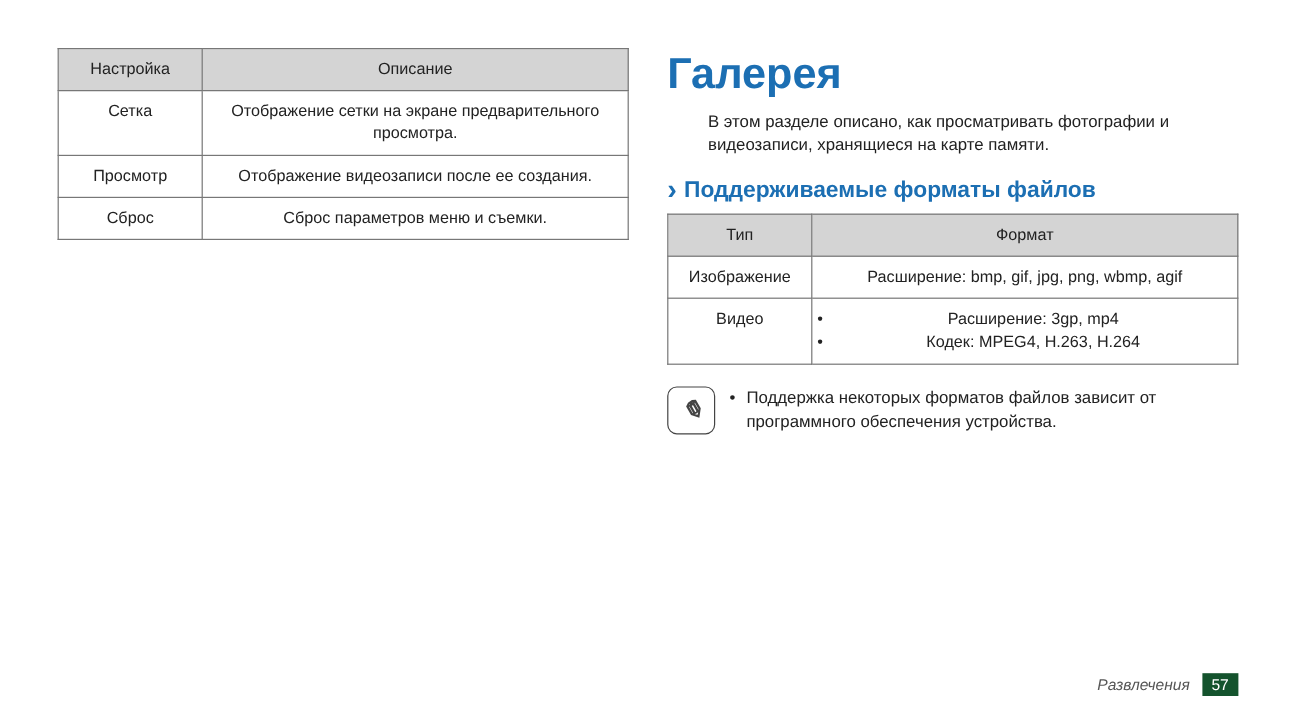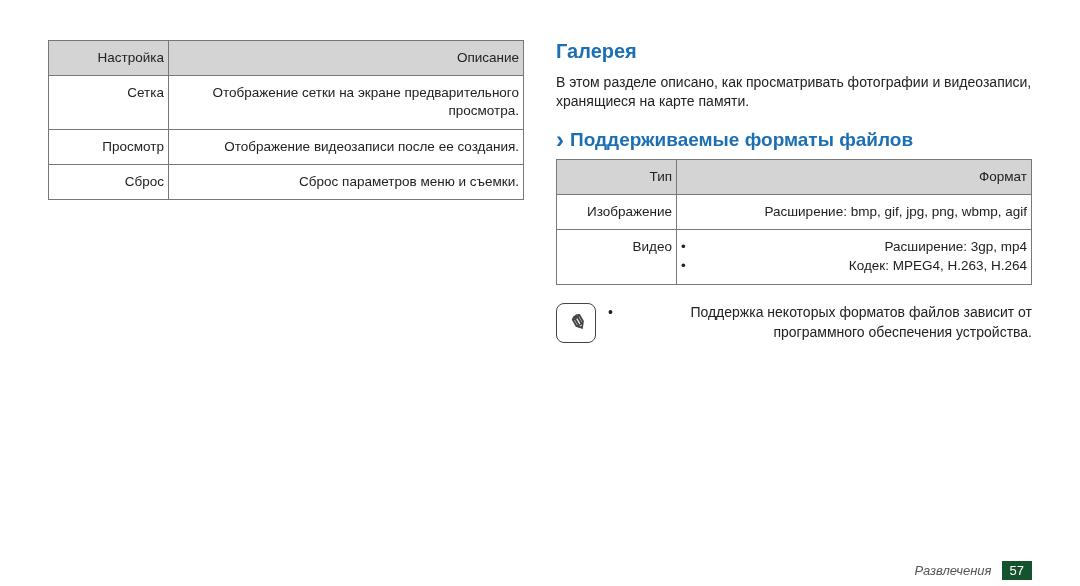--- a/index.html
+++ b/index.html
@@ -2,34 +2,34 @@
 <html><head>
 <meta charset="utf-8">
 <style>
   * { box-sizing: border-box; margin: 0; padding: 0; }
   html, body { width: 1080px; height: 586px; font-family: Arial, Helvetica, sans-serif; background: #fff; color: #222; }
   .page { display: flex; width: 100%; height: 100%; padding: 40px 48px 20px 48px; gap: 32px; position: relative; }
   .col { flex: 1; display: flex; flex-direction: column; }
   .intro { font-size: 14px; line-height: 1.35; margin-bottom: 14px; }
   .intro .arrow { margin: 0 8px; }
   table { border-collapse: collapse; width: 100%; font-size: 13.5px; }
-  th, td { border: 1px solid #777; padding: 8px 4px; text-align: right; vertical-align: top; line-height: 1.35; }
+  th, td { border: 1px solid #777; padding: 8px 4px; text-align: center; vertical-align: top; line-height: 1.35; }
   th { background: #d4d4d4; font-weight: normal; }
-  .h1 { font-size: 20px; font-weight: bold; color: #1c6fb3; margin-bottom: 10px; }
-  .desc { font-size: 14px; line-height: 1.35; margin-bottom: 18px; }
+  .h1 { font-size: 36px; font-weight: bold; color: #1c6fb3; margin-bottom: 10px; }
+  .desc { font-size: 14px; line-height: 1.35; margin-bottom: 18px; margin-left: 34px; }
   .h2 { font-size: 19px; font-weight: bold; color: #1c6fb3; margin-bottom: 8px; display: flex; align-items: center; gap: 6px; }
   .h2 .chev { font-size: 24px; line-height: 0; }
   .bullets { list-style: none; padding: 0; margin: 0; }
   .bullets li { position: relative; padding-left: 14px; line-height: 1.4; }
   .bullets li::before { content: "•"; position: absolute; left: 0; top: 0; }
   .note-box { display: flex; gap: 12px; margin-top: 18px; }
   .note-icon { flex: 0 0 40px; height: 40px; border: 1.5px solid #444; border-radius: 8px; display: flex; align-items: center; justify-content: center; font-size: 22px; font-style: italic; font-weight: bold; color: #444; }
   .note-icon span { transform: skewX(-10deg); }
   .note-list { list-style: none; padding: 0; margin: 0; font-size: 14px; }
-  .note-list li { position: relative; padding-left: 14px; line-height: 1.4; margin-bottom: 6px; text-align: right; }
+  .note-list li { position: relative; padding-left: 14px; line-height: 1.4; margin-bottom: 6px; }
   .note-list li::before { content: "•"; position: absolute; left: 0; top: 0; }
   .footer { position: absolute; bottom: 6px; right: 48px; display: flex; align-items: center; gap: 10px; font-size: 13px; }
   .footer .cat { font-style: italic; color: #555; }
   .footer .pg { background: #14532d; color: #fff; padding: 2px 8px; font-size: 13px; }
   .col-type { width: 120px; }
   .col-setting { width: 120px; }
 </style>
 </head>
 <body>
 

